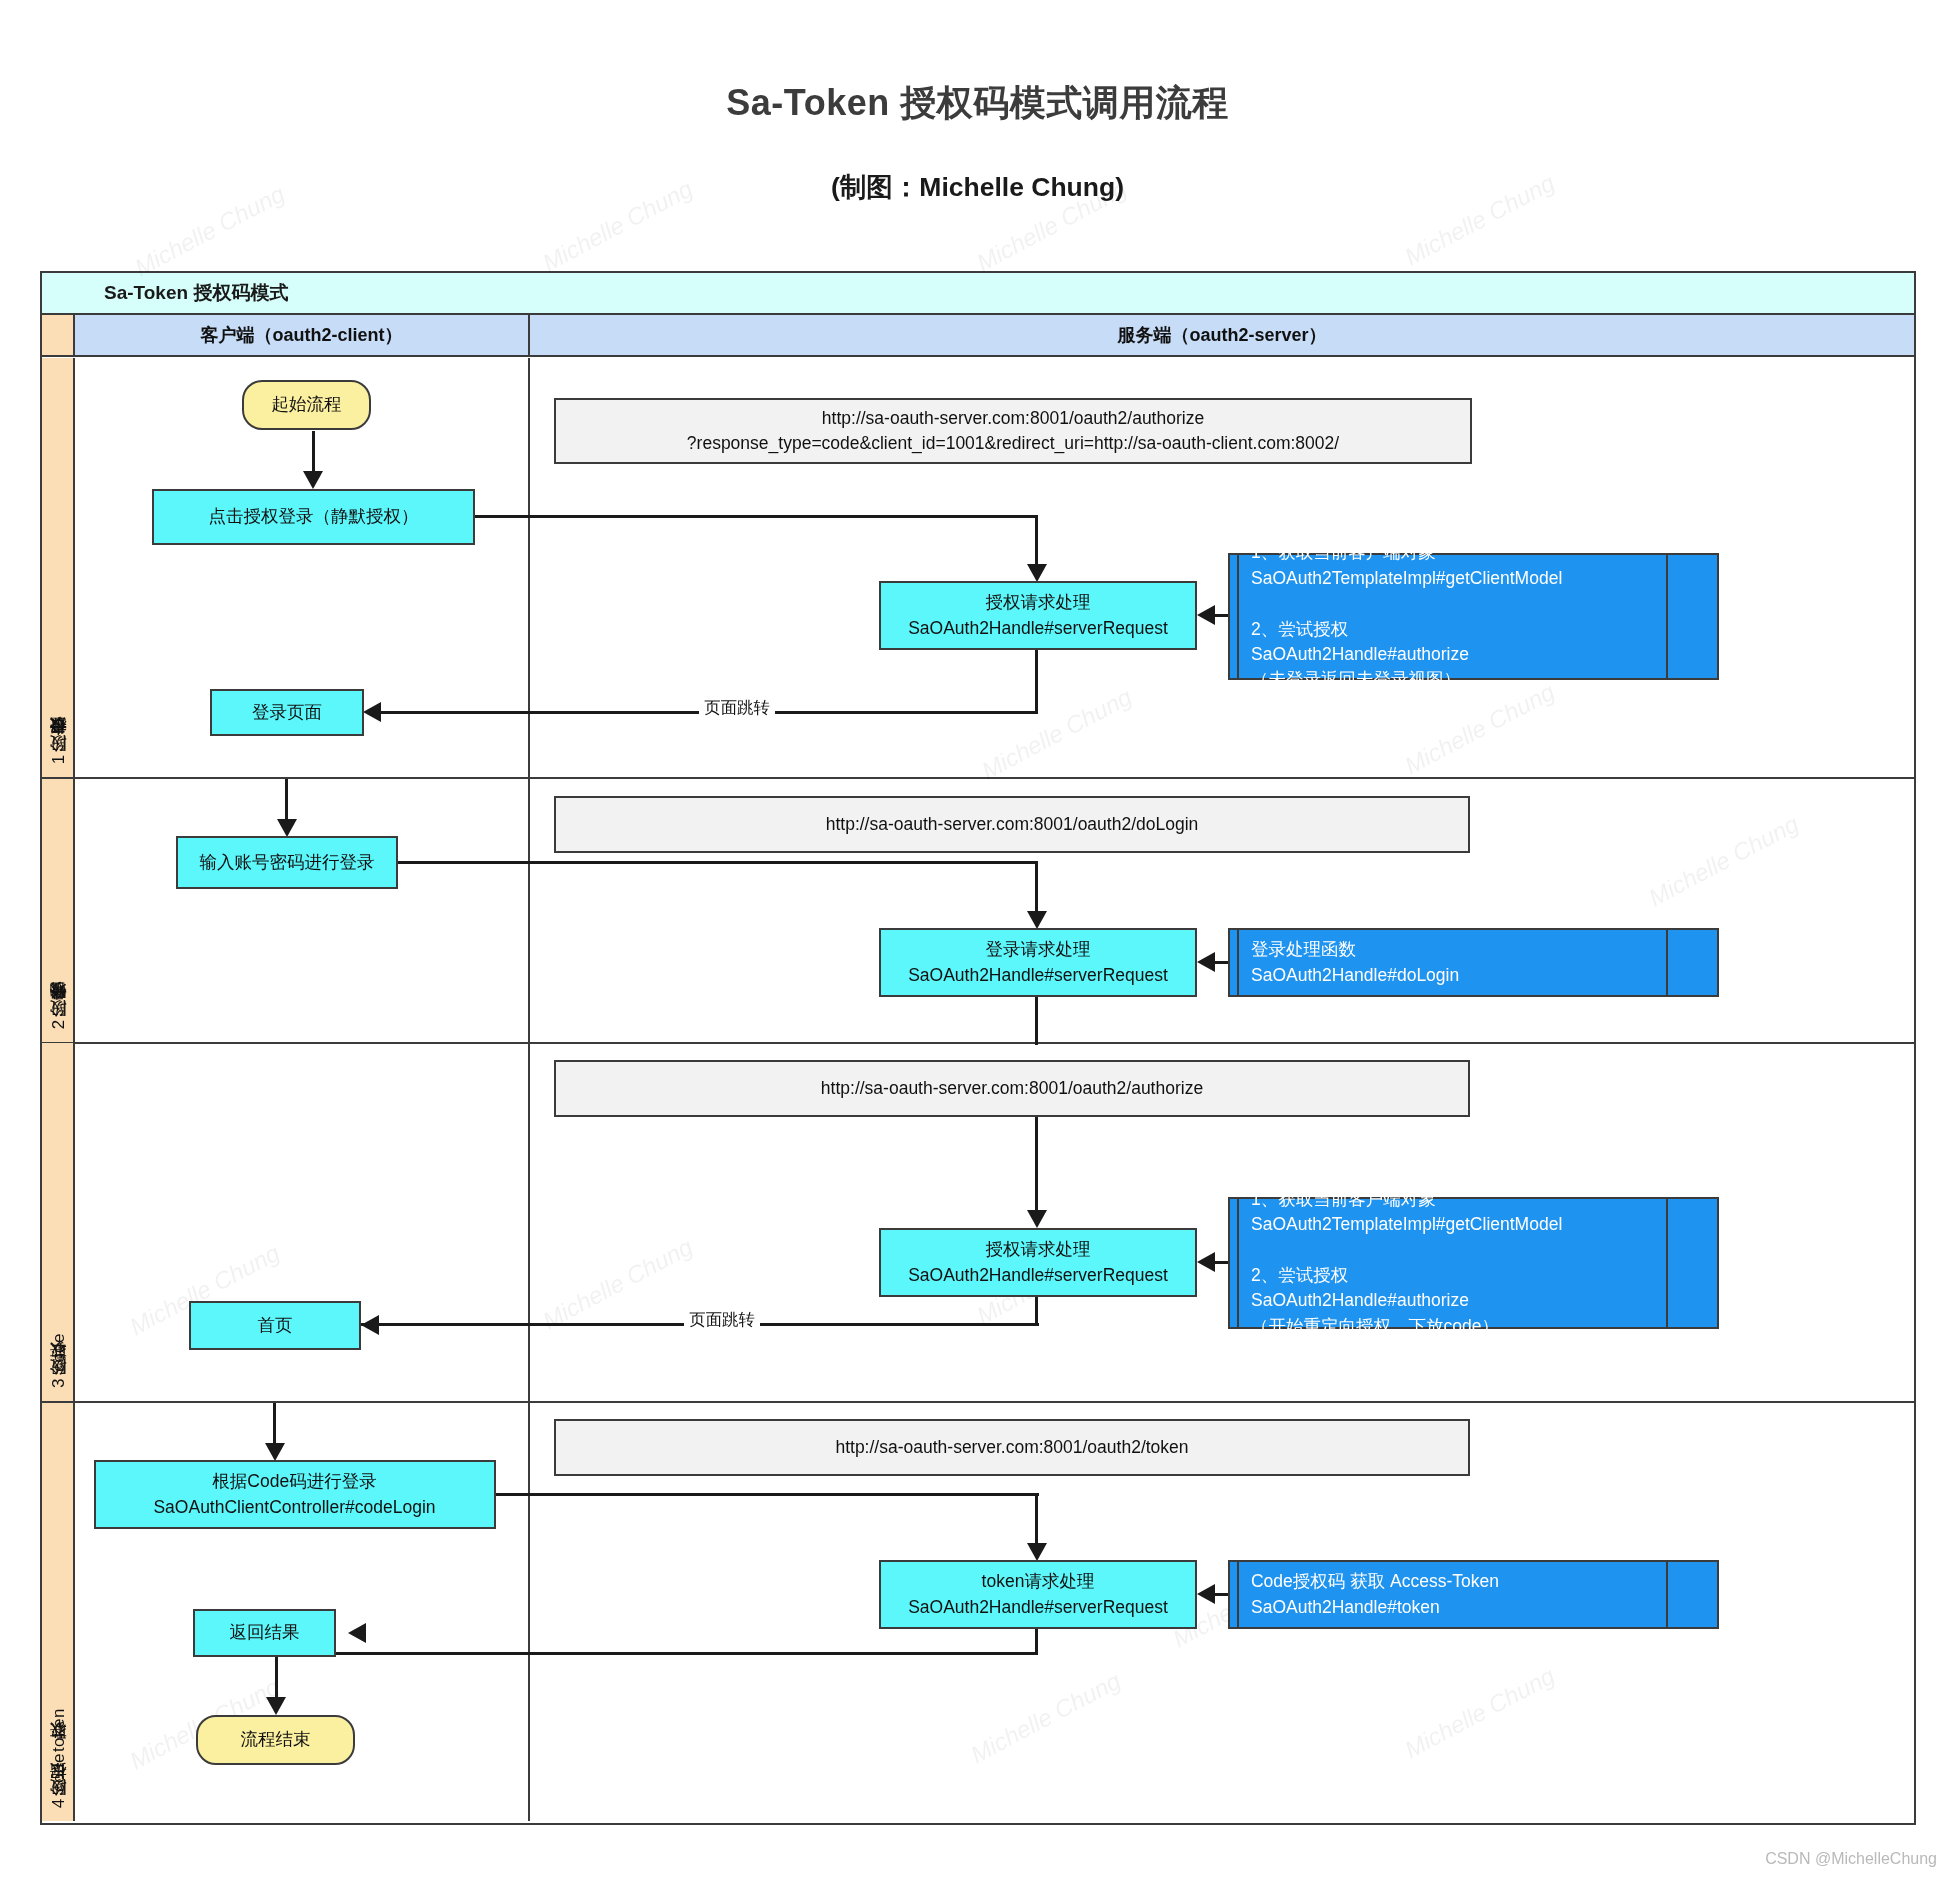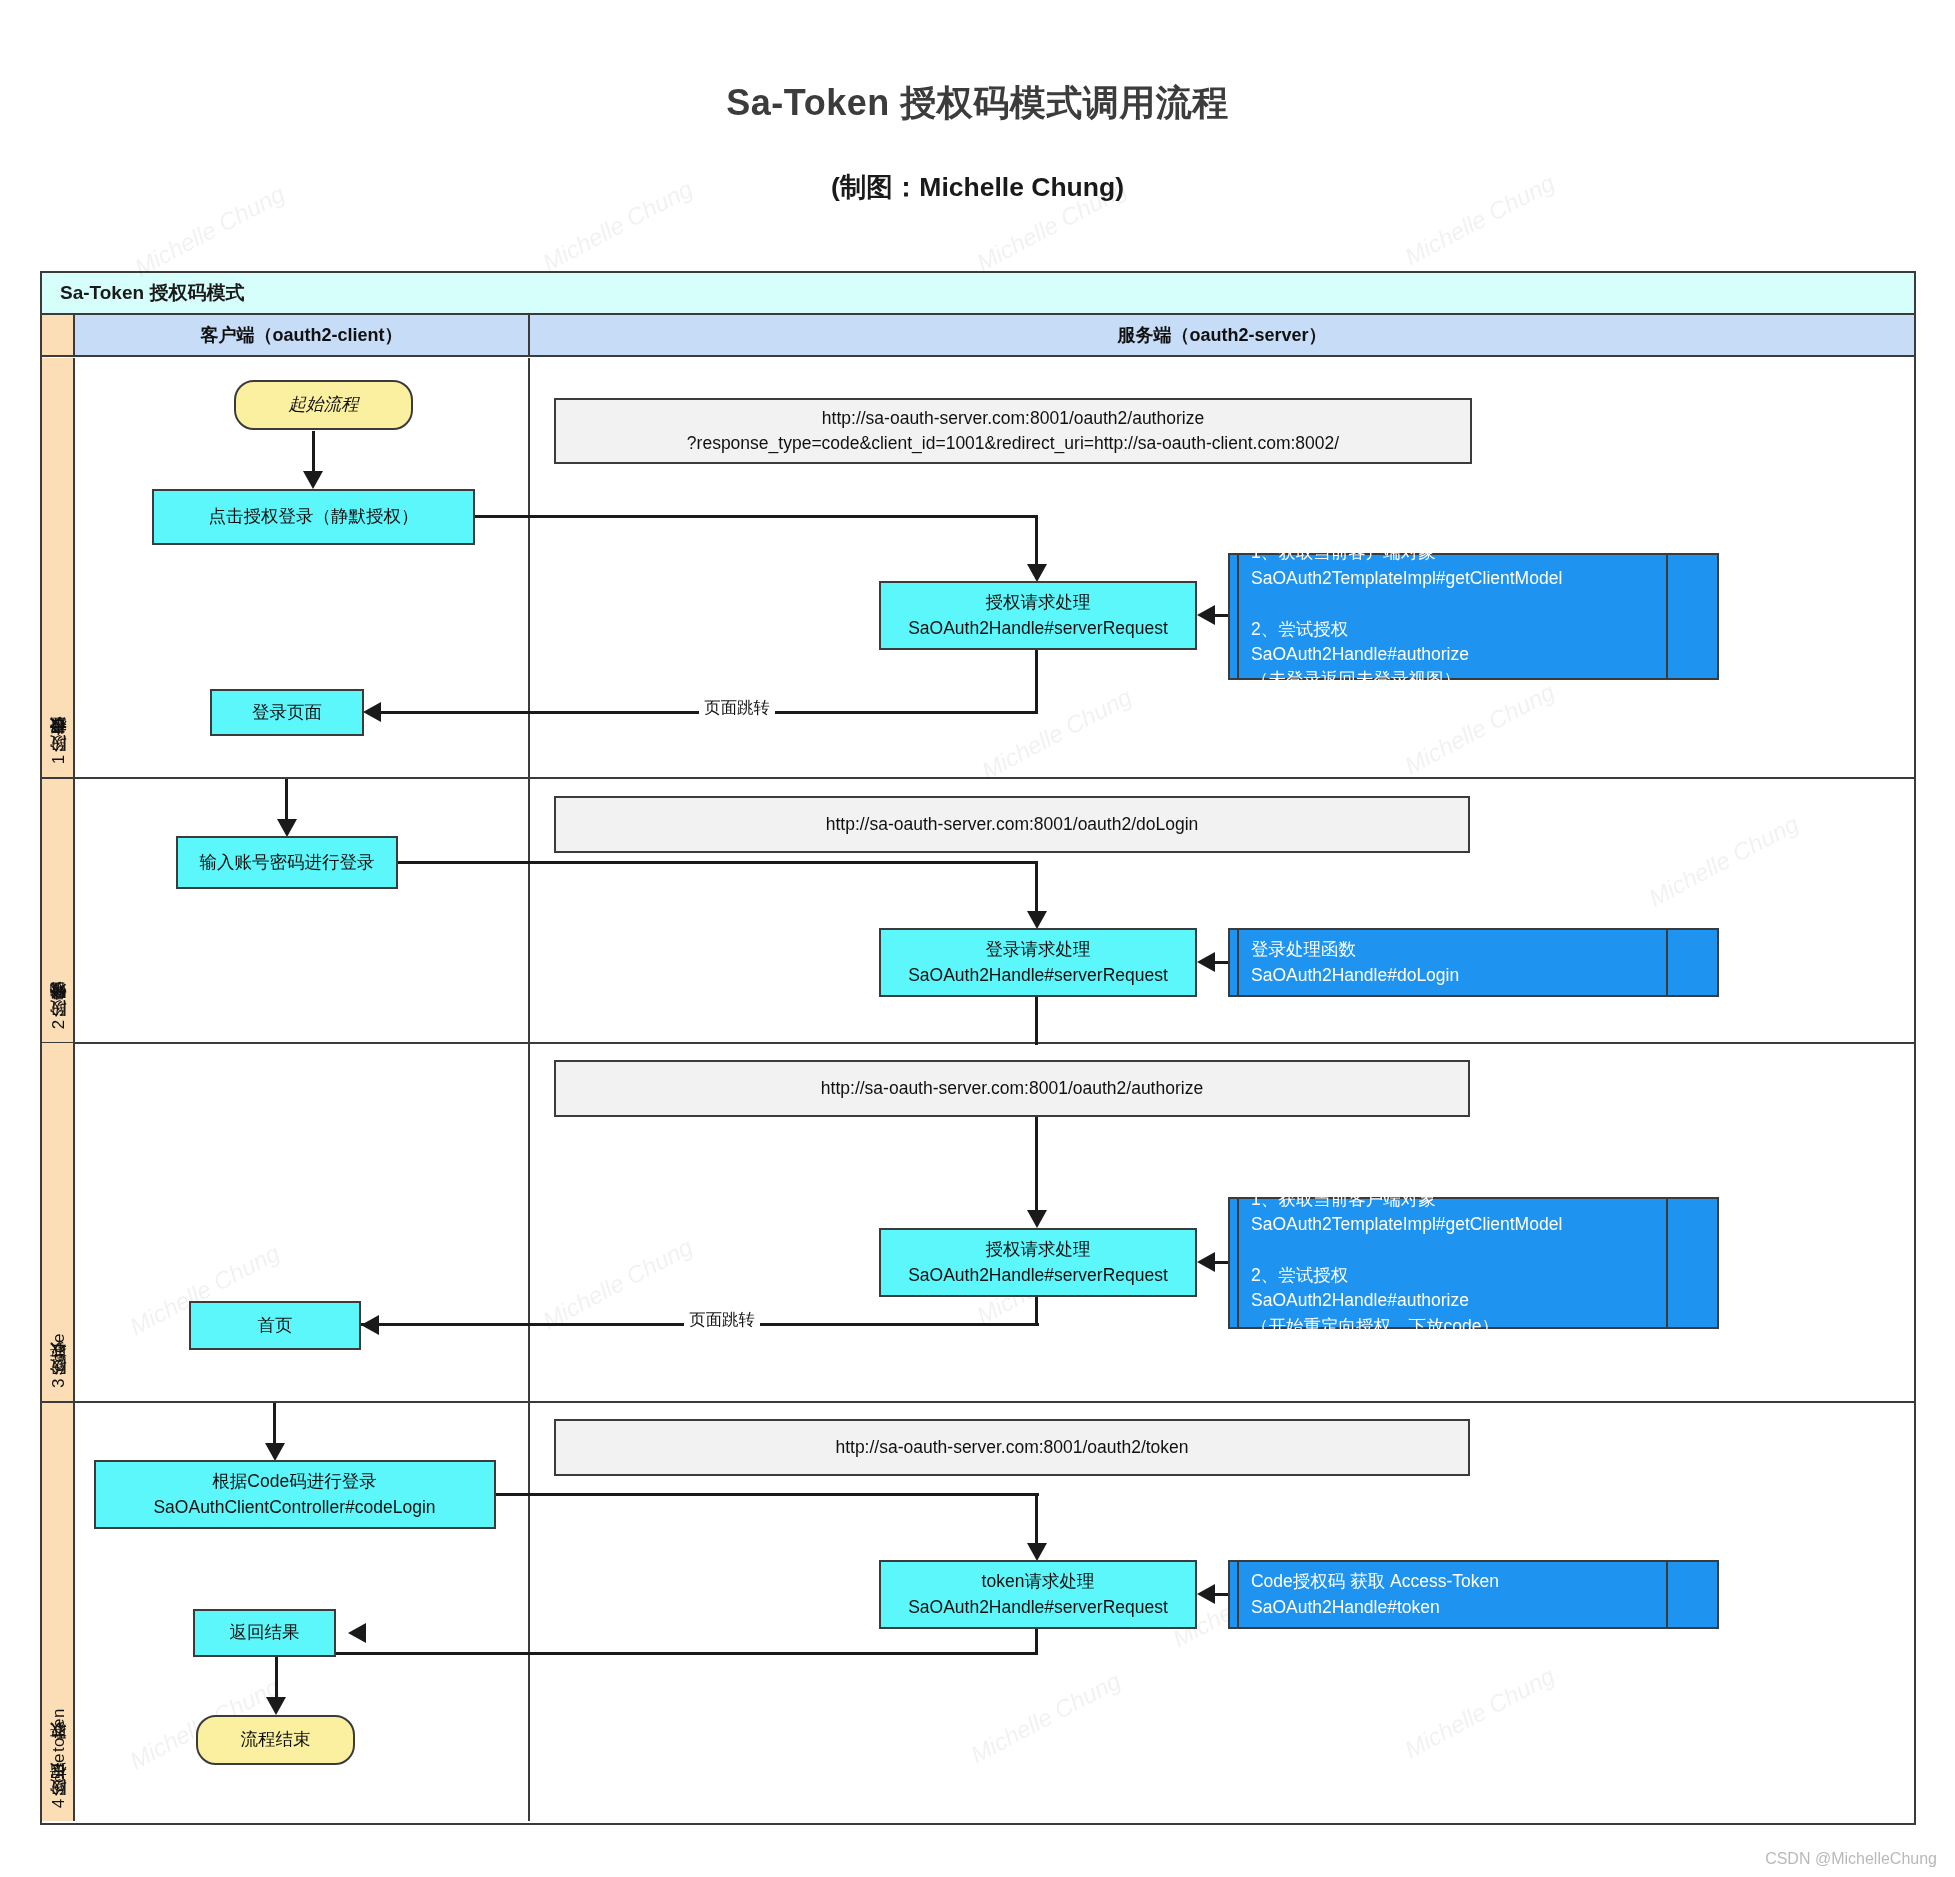--- a/index.html
+++ b/index.html
@@ -45,20 +45,21 @@
   }
   .frame-title-bar {
     position: absolute;
     left: 0; top: 0;
     width: 100%;
     height: 42px;
     background: #d6fffb;
     border-bottom: 2.6px solid #3b3b3b;
     display: flex;
     align-items: center;
+    padding-left: 44px;
   }
   .frame-title-bar .txt {
     padding-left: 18px;
     font-size: 19px;
     font-weight: bold;
     color: #1a1a1a;
   }
 
   
   .col-header-row {
@@ -262,21 +263,21 @@
       <div class="col-head server">服务端（oauth2-server）</div>
     </div>
 
     <div class="phase-row" style="top:85px; height:421px;">
       <div class="phase-gutter">
         <span class="vlabel">阶段1 点击授权登录</span>
       </div>
 
       <div class="lane client">
 
-        <div class="node terminal" style="left:159px; top:22px; width:179px; height:50px;font-style:italic;">
+        <div class="node terminal" style="left:167px; top:22px; width:129px; height:50px;">
           <span>起始流程</span>
         </div>
 
         <div class="ln v" style="left:237px; top:73px; height:53px;"></div>
         <div class="arrowhead down" style="left:228px; top:113px;"></div>
 
         <div class="node process" style="left:77px; top:131px; width:323px; height:56px;">
           <span>点击授权登录（静默授权）</span>
         </div>
 

